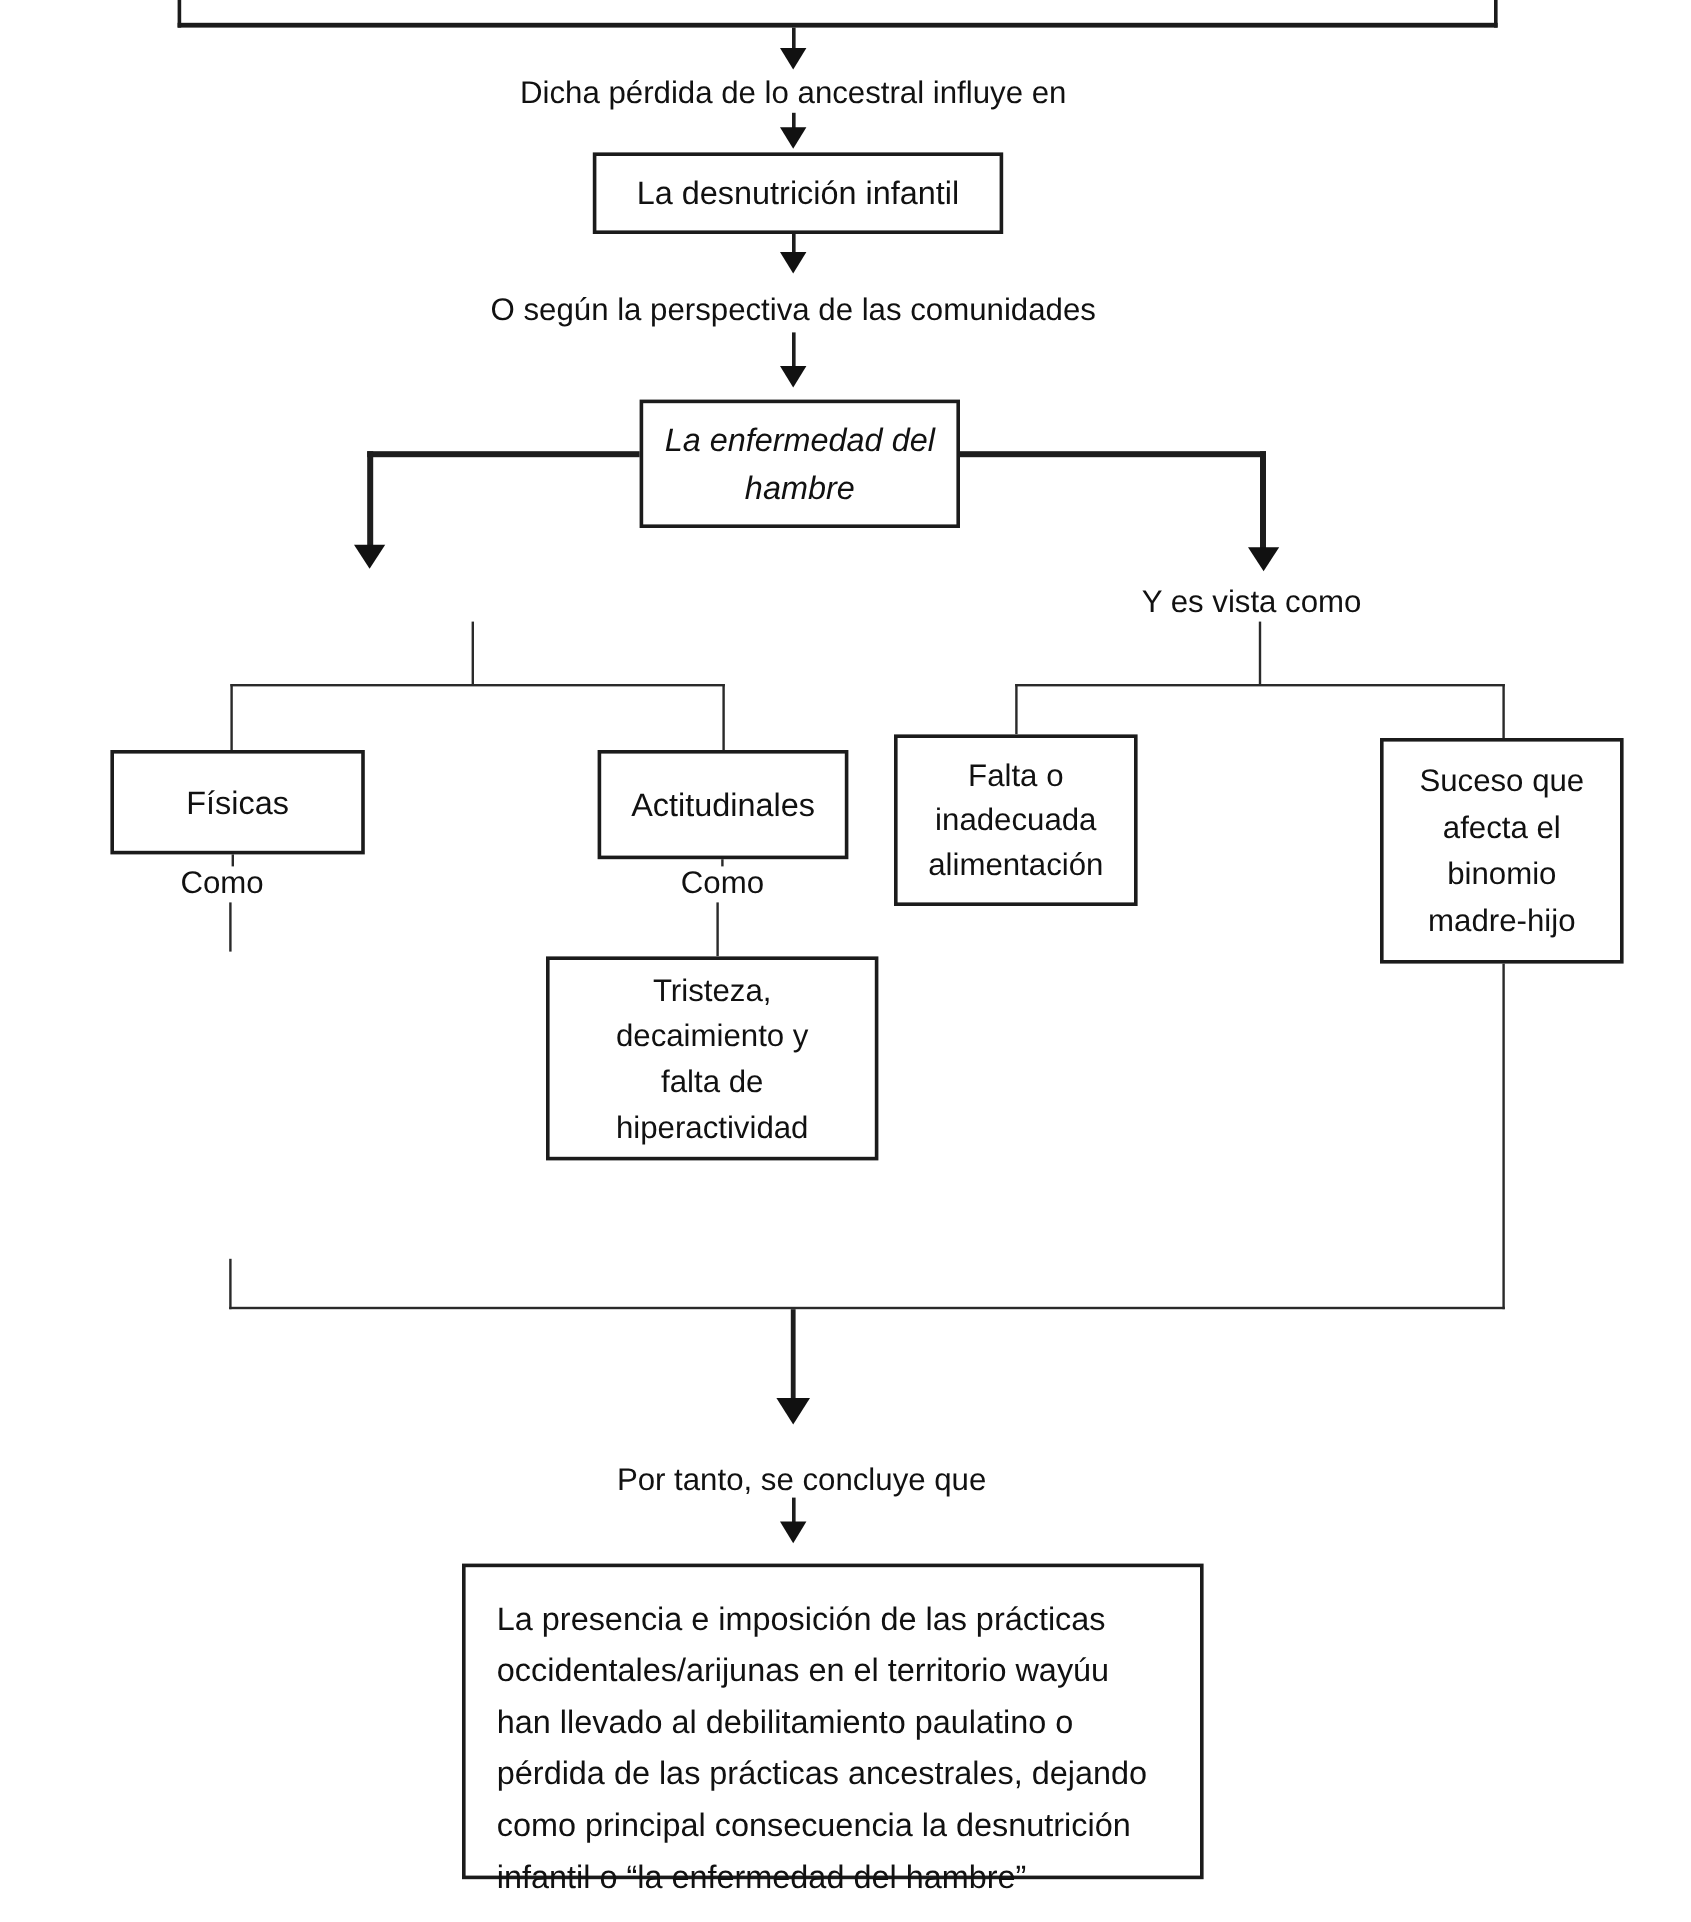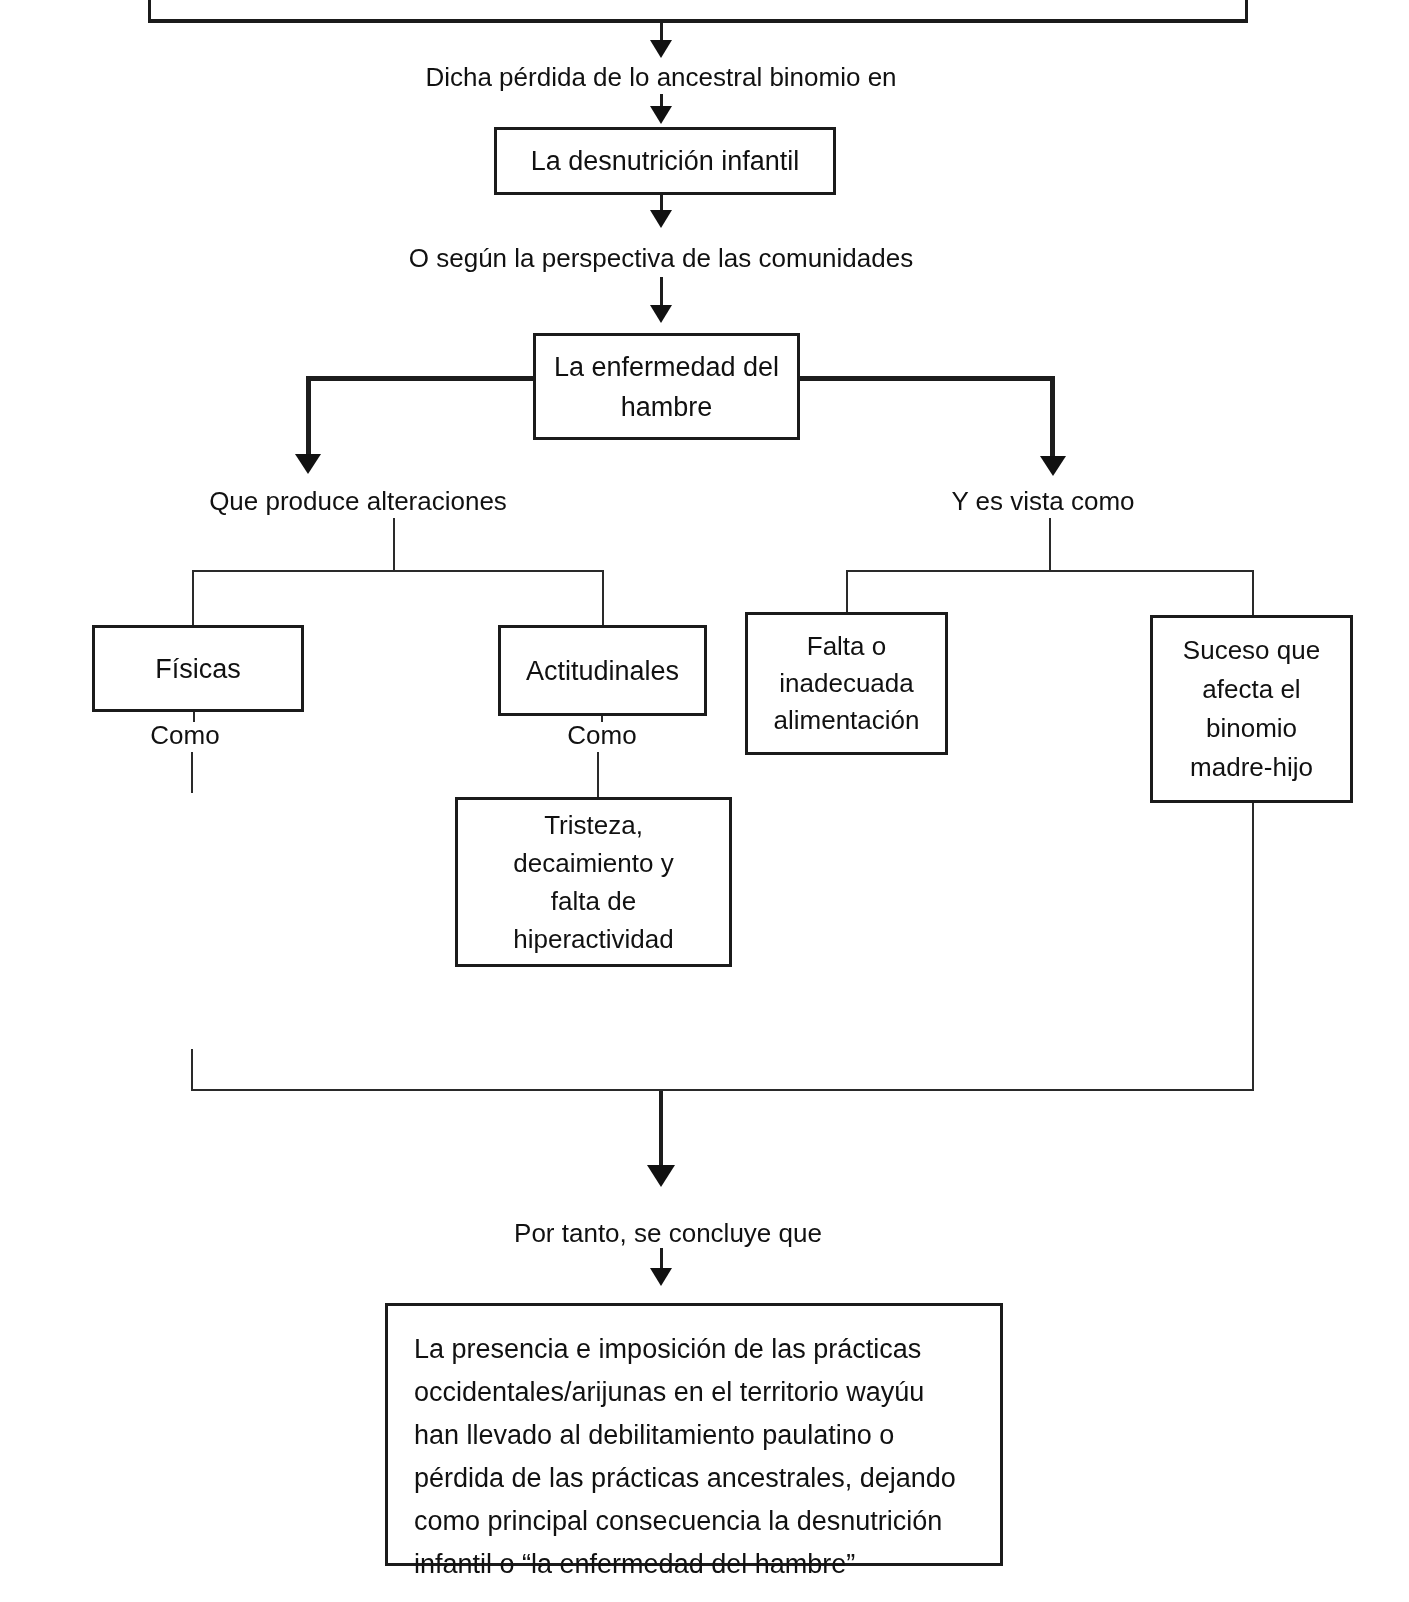--- a/index.html
+++ b/index.html
@@ -55,46 +55,45 @@
 
 <div id="canvas">
 
   <div style="position:absolute;left:148px;top:-10px;width:1100px;height:33px;
               box-sizing:border-box;background:#fff;
               border-left:3px solid #1b1b1b;border-right:3px solid #1b1b1b;border-bottom:4px solid #1b1b1b;"></div>
 
   <div class="vline" style="left:660px;top:23px;width:3px;height:19px;"></div>
   <div class="head" style="left:650px;top:40px;"></div>
 
-  <div class="label" style="left:361px;top:62px;width:600px;">Dicha pérdida de lo ancestral binomio en</div>
+  <div class="label" style="left:361px;top:62px;width:600px;">Dicha pérdida de lo ancestral influye en</div>
 
   <div class="vline" style="left:660px;top:94px;width:3px;height:14px;"></div>
   <div class="head" style="left:650px;top:106px;"></div>
 
   <div class="box" style="left:494px;top:127px;width:342px;height:68px;font-size:27px;">La desnutrición infantil</div>
 
   <div class="vline" style="left:660px;top:195px;width:3px;height:17px;"></div>
   <div class="head" style="left:650px;top:210px;"></div>
 
   <div class="label" style="left:361px;top:243px;width:600px;">O según la perspectiva de las comunidades</div>
 
   <div class="vline" style="left:660px;top:277px;width:3px;height:30px;"></div>
   <div class="head" style="left:650px;top:305px;"></div>
 
-  <div class="box" style="left:533px;top:333px;width:267px;height:107px;font-size:27px;line-height:40px;padding:0 14px;">La enfermedad del hambre</div>
+  <div class="box" style="left:533px;top:333px;width:267px;height:107px;font-size:27px;line-height:40px;padding:0 14px;font-style:italic;">La enfermedad del hambre</div>
 
   <div class="hline" style="left:306px;top:376px;width:227px;height:5px;"></div>
   <div class="vline" style="left:306px;top:376px;width:5px;height:80px;"></div>
   <div class="head mid" style="left:295px;top:454px;"></div>
 
   <div class="hline" style="left:800px;top:376px;width:255px;height:5px;"></div>
   <div class="vline" style="left:1050px;top:376px;width:5px;height:82px;"></div>
   <div class="head mid" style="left:1040px;top:456px;"></div>
 
-  <div class="label" style="left:158px;top:486px;width:400px;">Que produce alteraciones</div>
   <div class="label" style="left:843px;top:486px;width:400px;">Y es vista como</div>
 
   <div class="vline thin" style="left:393px;top:518px;width:2px;height:52px;"></div>
   <div class="hline thin" style="left:192px;top:570px;width:412px;height:2px;"></div>
   <div class="vline thin" style="left:192px;top:570px;width:2px;height:55px;"></div>
   <div class="vline thin" style="left:602px;top:570px;width:2px;height:55px;"></div>
 
   <div class="vline thin" style="left:1049px;top:518px;width:2px;height:52px;"></div>
   <div class="hline thin" style="left:846px;top:570px;width:408px;height:2px;"></div>
   <div class="vline thin" style="left:846px;top:570px;width:2px;height:42px;"></div>

